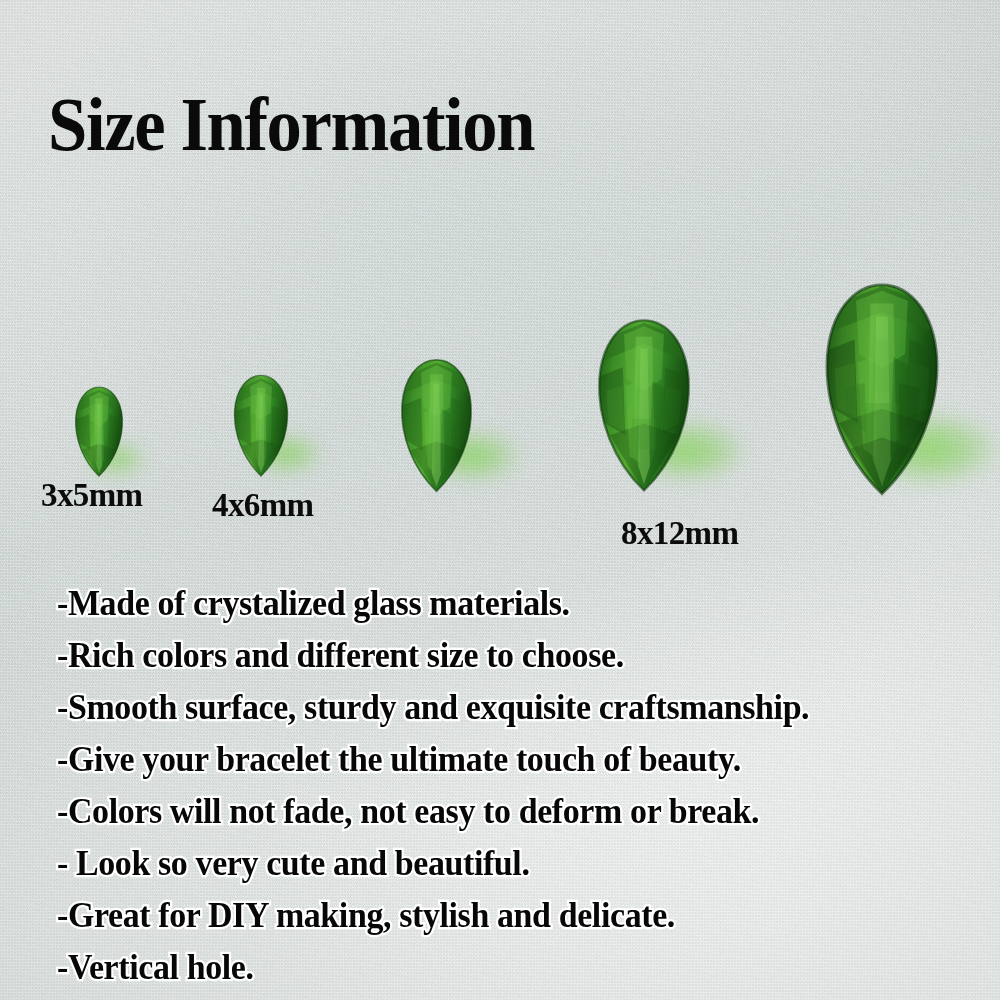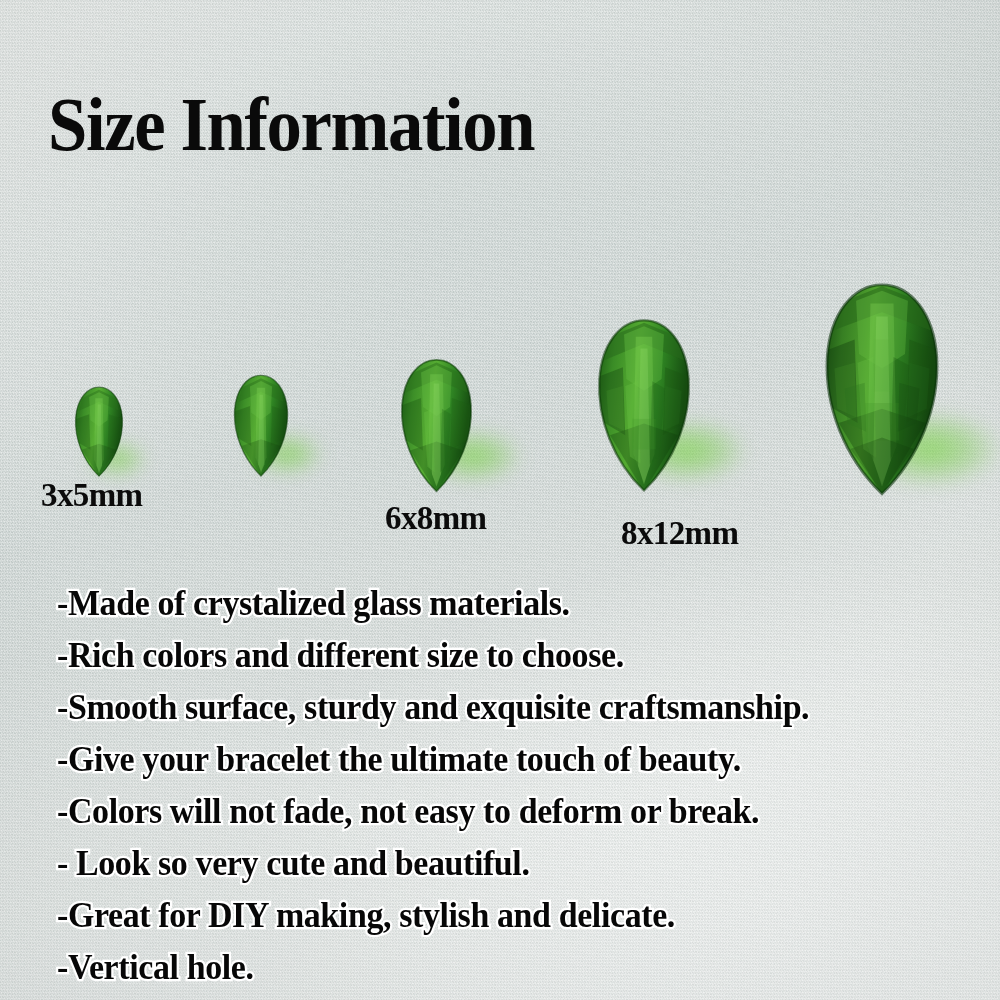--- a/index.html
+++ b/index.html
@@ -179,20 +179,21 @@
           <path d="M34 18 L50 10 L66 18 L64 56 L50 66 L36 56 Z" fill="#6cc348" opacity="0.55"></path>
           <path d="M44 20 L56 20 L58 120 L50 140 L42 120 Z" fill="#8fe062" opacity="0.45"></path>
           <path d="M12 54 L34 46 L36 104 L16 92 Z" fill="#154c0f" opacity="0.5"></path>
           <path d="M66 46 L88 54 L84 92 L64 104 Z" fill="#1d5c14" opacity="0.45"></path>
           <path d="M22 104 L50 94 L78 104 L50 148 Z" fill="#123f0c" opacity="0.42"></path>
           <path d="M48 30 L53 30 L55 130 L50 142 L46 130 Z" fill="#a9f07e" opacity="0.38"></path>
         </g>
         <path d="M50 2 C70 2 86 22 88 52 C90 86 76 122 50 147 C24 122 10 86 12 52 C14 22 30 2 50 2 Z" fill="none" stroke="#0d3a09" stroke-width="2" opacity="0.55"></path>
       </svg>
     </div>
+    <div class="size-label" style="left:212px; top:487px;">4x6mm</div>
 
     <div class="glow" style="left:425px; top:430px; width:96px; height:52px;"></div>
     <div class="bead-unit" style="left:389px; top:358px;">
       <svg width="95" height="136" viewBox="0 0 100 150">
         <defs>
           <linearGradient id="g3b" x1="0" y1="0" x2="1" y2="0.25">
             <stop offset="0" stop-color="#1d5e15"></stop>
             <stop offset="0.22" stop-color="#3d8f28"></stop>
             <stop offset="0.48" stop-color="#57ad33"></stop>
             <stop offset="0.74" stop-color="#2f8423"></stop>
@@ -210,21 +211,20 @@
           <path d="M12 52 L33 44 L35 102 L15 90 Z" fill="#154c0f" opacity="0.52"></path>
           <path d="M67 44 L88 52 L85 90 L65 102 Z" fill="#1d5c14" opacity="0.46"></path>
           <path d="M21 102 L50 92 L79 102 L50 148 Z" fill="#123f0c" opacity="0.44"></path>
           <path d="M47 28 L53 28 L55 128 L50 142 L45 128 Z" fill="#a9f07e" opacity="0.40"></path>
           <path d="M36 60 L46 56 L48 126 L40 120 Z" fill="#7ad252" opacity="0.32"></path>
           <path d="M56 56 L66 62 L62 120 L54 126 Z" fill="#1b5714" opacity="0.34"></path>
         </g>
         <path d="M50 2 C70 2 86 22 88 52 C90 86 76 122 50 147 C24 122 10 86 12 52 C14 22 30 2 50 2 Z" fill="none" stroke="#0d3a09" stroke-width="2" opacity="0.55"></path>
       </svg>
     </div>
-    <div class="size-label" style="left:385px; top:500px;">6x8mm</div>
 
     <div class="glow" style="left:628px; top:420px; width:118px; height:62px;"></div>
     <div class="bead-unit" style="left:583px; top:318px;">
       <svg width="122" height="176" viewBox="0 0 100 150">
         <defs>
           <linearGradient id="g4b" x1="0" y1="0" x2="1" y2="0.22">
             <stop offset="0" stop-color="#1b5a13"></stop>
             <stop offset="0.20" stop-color="#3a8c26"></stop>
             <stop offset="0.46" stop-color="#54aa31"></stop>
             <stop offset="0.72" stop-color="#2e8322"></stop>

